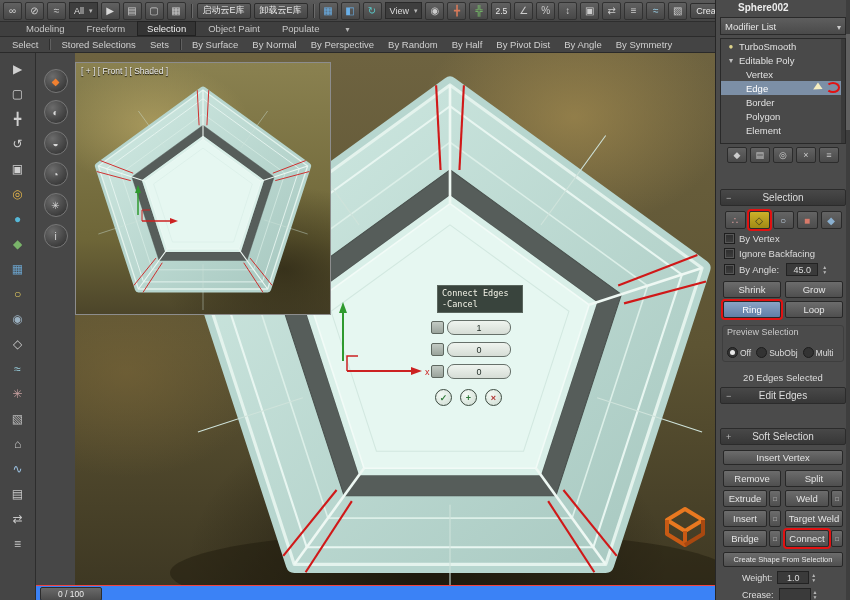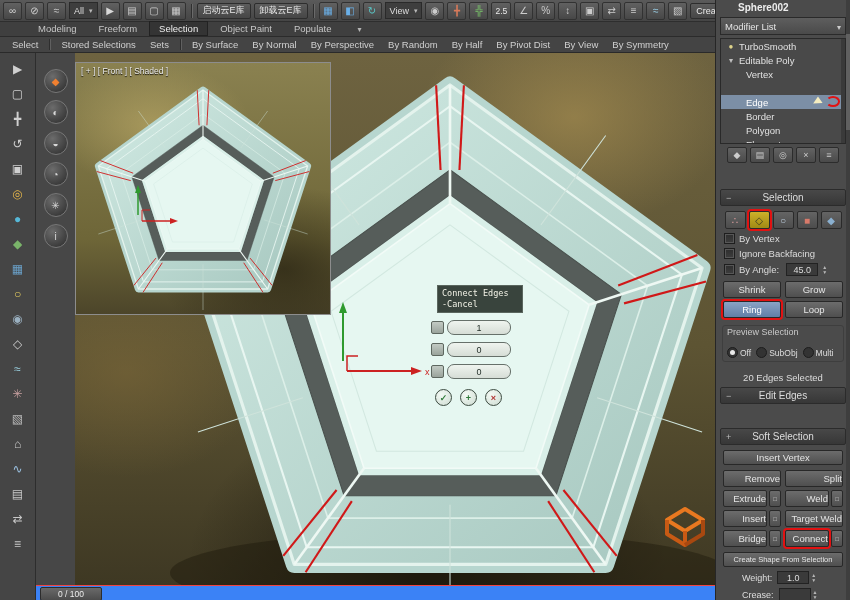--- a/index.html
+++ b/index.html
@@ -17,21 +17,21 @@
   .tdd{height:15px;background:#3e3e3e;border:1px solid #2a2a2a;color:#ddd;font-size:9px;
     display:flex;align-items:center;gap:5px;padding:0 4px;flex:0 0 auto;}
   .tdd::after{content:"▾";font-size:7px;color:#bbb;}
   .tbtn{height:16px;background:linear-gradient(#5c5c5c,#464646);border:1px solid #2d2d2d;color:#e9e9e9;
     font-size:9px;padding:0 5px;border-radius:2px;font-family:inherit;flex:0 0 auto;}
   .tcreate{margin-left:auto;max-width:94px;overflow:hidden;white-space:nowrap;}
   .tsep{width:1px;height:14px;background:#2f2f2f;box-shadow:1px 0 0 #6a6a6a;margin:0 2px;flex:0 0 auto;}
 
   
   .ribbon-tabs{position:absolute;left:0;top:22px;width:715px;height:15px;box-sizing:border-box;
-    background:#3f3f3f;border-bottom:1px solid #2b2b2b;display:flex;align-items:flex-end;padding-left:28px;}
+    background:#3f3f3f;border-bottom:1px solid #2b2b2b;display:flex;align-items:flex-end;padding-left:16px;}
   .tablist{display:flex;gap:2px;}
   .tab{padding:1px 9px;font-size:9.5px;color:#c6c6c6;border:1px solid transparent;}
   .tab.active{background:#343434;border-color:#222;color:#ededed;}
   .chev{margin-left:16px;color:#b5b5b5;}
   .chev::before{content:"▾";font-size:8px;}
   .ribbon-row2{position:absolute;left:0;top:37px;width:715px;height:16px;box-sizing:border-box;
     background:#444;border-bottom:1px solid #2a2a2a;display:flex;align-items:center;padding-left:6px;gap:2px;}
   .r2g{display:flex;gap:2px;}
   .r2item{padding:1px 6px;font-size:9.5px;color:#d0d0d0;}
   .vsep{width:1px;height:11px;background:#2e2e2e;box-shadow:1px 0 0 #606060;margin:0 3px;}
@@ -81,21 +81,21 @@
   .panel{position:absolute;left:715px;top:0;width:135px;height:600px;background:#4b4b4b;
     border-left:1px solid #262626;box-sizing:border-box;overflow:hidden;color:#ddd;}
   .pname{height:13px;font-size:10px;font-weight:bold;color:#ededed;padding:2px 0 0 22px;}
   .modlist{margin:2px 4px 0;height:16px;background:linear-gradient(#5e5e5e,#4a4a4a);border:1px solid #2a2a2a;
     display:flex;align-items:center;justify-content:space-between;padding:0 4px;font-size:9.5px;color:#e5e5e5;}
   .modlist .dd::before{content:"▾";font-size:8px;color:#ccc;}
   .stack{margin:3px 4px 0;height:104px;background:#494949;border:1px solid #292929;position:relative;overflow:hidden;}
   .stack::after{content:"";position:absolute;right:0;top:0;width:4px;height:100%;background:#3a3a3a;}
   .srow{height:14px;display:flex;align-items:center;gap:3px;padding-left:5px;font-size:9.5px;color:#e1e1e1;position:relative;}
   .srow.child{padding-left:25px;}
-  .srow.selected{background:#7c8fa6;color:#fff;margin-top:14px;}
+  .srow.selected{background:#7c8fa6;color:#fff;}
   .sic{width:10px;font-size:8px;text-align:center;}
   .cursor{display:none;}
   .srow.selected .cursor{display:block;position:absolute;right:24px;top:3px;width:0;height:0;
     border-right:8px solid #f5edc0;border-top:3px solid transparent;border-bottom:5px solid transparent;transform:rotate(-35deg);}
   .redarc{display:none;}
   .srow.selected .redarc{display:block;position:absolute;right:5px;top:1px;width:14px;height:11px;
     border:2px solid #e21212;border-radius:50%;border-left-color:transparent;box-sizing:border-box;}
   .stackbtns{display:flex;gap:3px;justify-content:center;margin-top:3px;}
   .sbtn{width:18px;height:14px;background:linear-gradient(#636363,#4a4a4a);border:1px solid #2c2c2c;border-radius:2px;
     display:flex;align-items:center;justify-content:center;font-size:9px;color:#ccc;}
@@ -115,21 +115,21 @@
   .field{min-width:26px;height:11px;background:#3a3a3a;border:1px solid #222;color:#ddd;font-size:9px;
     display:inline-flex;align-items:center;justify-content:center;margin-left:3px;padding:0 2px;}
   .spin{display:inline-flex;flex-direction:column;width:9px;line-height:5px;}
   .spin::before{content:"▲";font-size:5px;color:#b8b8b8;} .spin::after{content:"▼";font-size:5px;color:#b8b8b8;}
   .btngrid{display:grid;grid-template-columns:1fr 1fr;gap:3px 4px;padding:0 7px;margin-top:5px;}
   .pbtn{height:15px;background:linear-gradient(#6c6c6c,#4f4f4f);border:1px solid #282828;border-radius:2px;color:#e5e5e5;
     font-size:9.5px;display:flex;align-items:center;justify-content:center;font-family:inherit;overflow:hidden;white-space:nowrap;}
   .pbtn.active{background:linear-gradient(#8aa3c4,#617fa6);color:#fff;}
   .pbtn.annotated{box-shadow:0 0 0 2px #e21212;position:relative;z-index:2;}
   .cell{display:flex;gap:2px;align-items:center;}
-  .cell .pbtn{flex:1;justify-content:flex-end;}
+  .cell .pbtn{flex:1;}
   .mini{display:none;width:10px;height:15px;background:linear-gradient(#6c6c6c,#4f4f4f);border:1px solid #282828;
     border-radius:2px;color:#ddd;font-size:6px;align-items:center;justify-content:center;flex:0 0 auto;}
   .cell.box .mini{display:flex;}
   .pgroup{margin:7px 6px 0;border:1px solid #3e3e3e;border-radius:3px;padding:1px 4px 3px;}
   .plabel{font-size:9px;color:#c9c9c9;}
   .radios{display:flex;gap:5px;margin-top:10px;}
   .radio-row{display:flex;align-items:center;gap:2px;font-size:8.5px;color:#ddd;}
   .radio{width:9px;height:9px;border-radius:50%;background:#333;border:1px solid #1d1d1d;position:relative;flex:0 0 auto;}
   .radio.on::after{content:"";position:absolute;left:2px;top:2px;width:5px;height:5px;border-radius:50%;background:#e9e9e9;}
   .status{text-align:center;font-size:9.5px;color:#ddd;margin-top:10px;}
@@ -268,21 +268,21 @@
       </div>
     <div class="vsep"></div>
     <div class="r2g">
 
     <div class="r2item"><span>By Surface</span></div>
         <div class="r2item"><span>By Normal</span></div>
         <div class="r2item"><span>By Perspective</span></div>
         <div class="r2item"><span>By Random</span></div>
         <div class="r2item"><span>By Half</span></div>
         <div class="r2item"><span>By Pivot Dist</span></div>
-        <div class="r2item"><span>By View</span></div>
+        <div class="r2item"><span>By Angle</span></div>
         <div class="r2item"><span>By Symmetry</span></div>
       </div>
   </div>
 
   <div class="left-toolbar">
     <div class="ltlist">
 
     <div class="lticon">
           <span style="color: rgb(208, 208, 208);">▶</span>
         </div>

